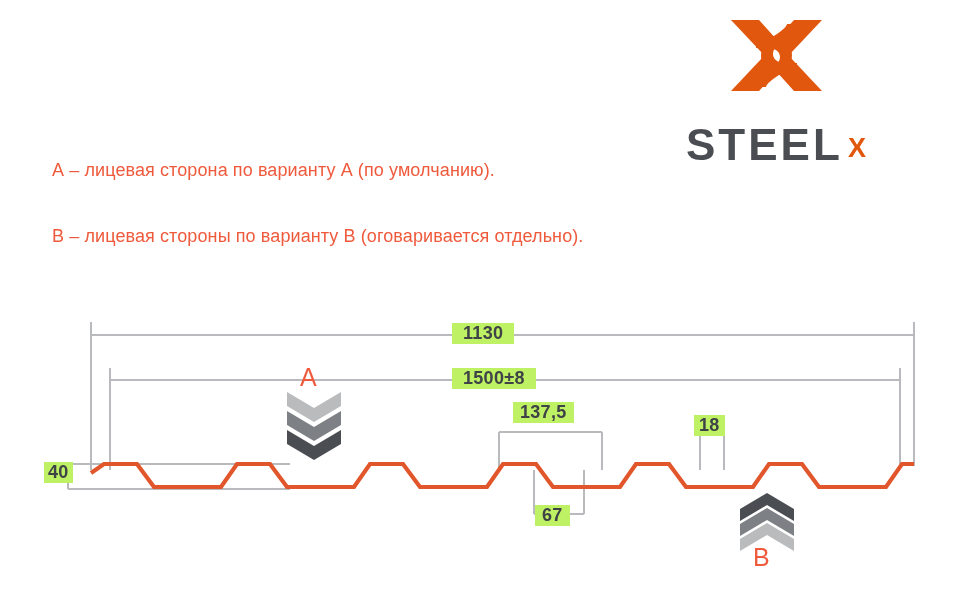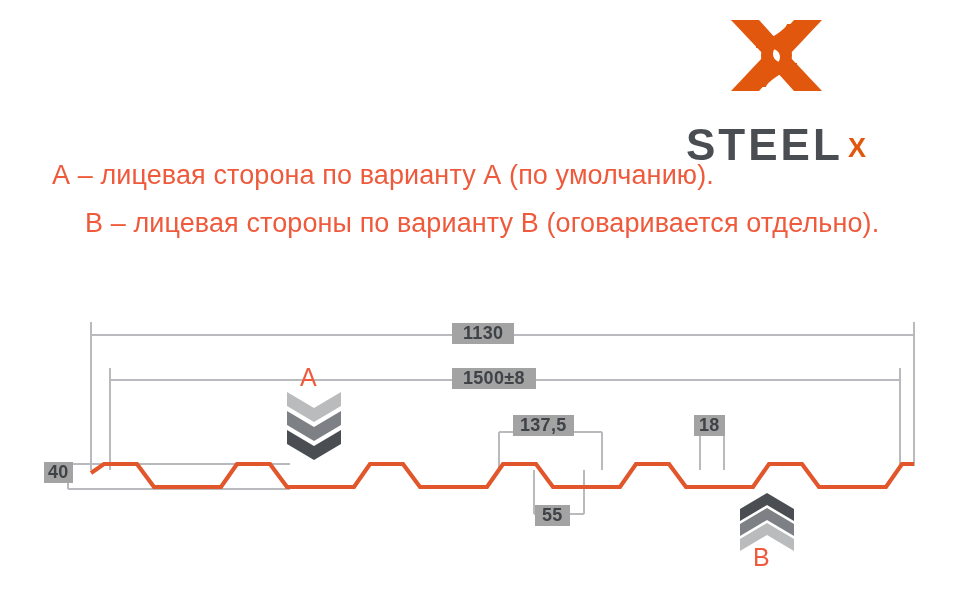--- a/index.html
+++ b/index.html
@@ -37,51 +37,51 @@
     top: 82px;
     width: 220px;
     height: 42px;
     margin-top: 24px;
   }
 
   
   .desc-line {
     position: absolute;
     left: 52px;
-    font-size: 27px;
+    font-size: 18px;
     font-weight: 400;
     color: #ef5a3c;
     letter-spacing: 0.1px;
     white-space: nowrap;
   }
   #desc-line-a { top: 160px; }
-  #desc-line-b { top: 208px; margin-left: 33px; }
+  #desc-line-b { top: 226px; }
 
   
   #drawing {
     position: absolute;
     left: 0;
     top: 0;
     width: 970px;
     height: 597px;
   }
 
   .dim-text {
     position: absolute;
     font-size: 18px;
     font-weight: 700;
     color: #3f4246;
-    background: #a3a3a3;
+    background: #bef264;
     white-space: nowrap;
     text-align: center;
     letter-spacing: 0.3px;
   }
   #dim-1130  { left: 452px; top: 323px; padding: 0 11px; }
   #dim-1100  { left: 452px; top: 368px; padding: 0 11px; }
-  #dim-1375  { left: 513px; top: 415px; padding: 0 7px; text-align: right; }
+  #dim-1375  { left: 513px; top: 402px; padding: 0 7px; text-align: right; }
   #dim-32    { left: 694px; top: 415px; padding: 0 5px; }
   #dim-67    { left: 535px; top: 505px; padding: 0 7px; }
   #dim-20    { left: 44px;  top: 462px; padding: 0 4px; }
 
   .marker-letter {
     position: absolute;
     font-size: 25px;
     font-weight: 400;
     color: #ef5a3c;
   }
@@ -188,21 +188,21 @@
 
   
   <div class="dim-text" id="dim-1130">1130</div>
 
   <div class="dim-text" id="dim-1100">1500±8</div>
 
   <div class="dim-text" id="dim-1375">137,5</div>
 
   <div class="dim-text" id="dim-32">18</div>
 
-  <div class="dim-text" id="dim-67">55</div>
+  <div class="dim-text" id="dim-67">67</div>
 
   <div class="dim-text" id="dim-20">40</div>
 
   
   <svg style="position:absolute; left:283px; top:392px;" width="62" height="68" viewBox="0 0 62 68">
     <polygon points="4,0 31,16 58,0 58,14 31,30 4,14" fill="#b9bbbd"></polygon>
     <polygon points="4,19 31,35 58,19 58,33 31,49 4,33" fill="#7d8084"></polygon>
     <polygon points="4,38 31,54 58,38 58,52 31,68 4,52" fill="#4a4d52"></polygon>
   </svg>
 

